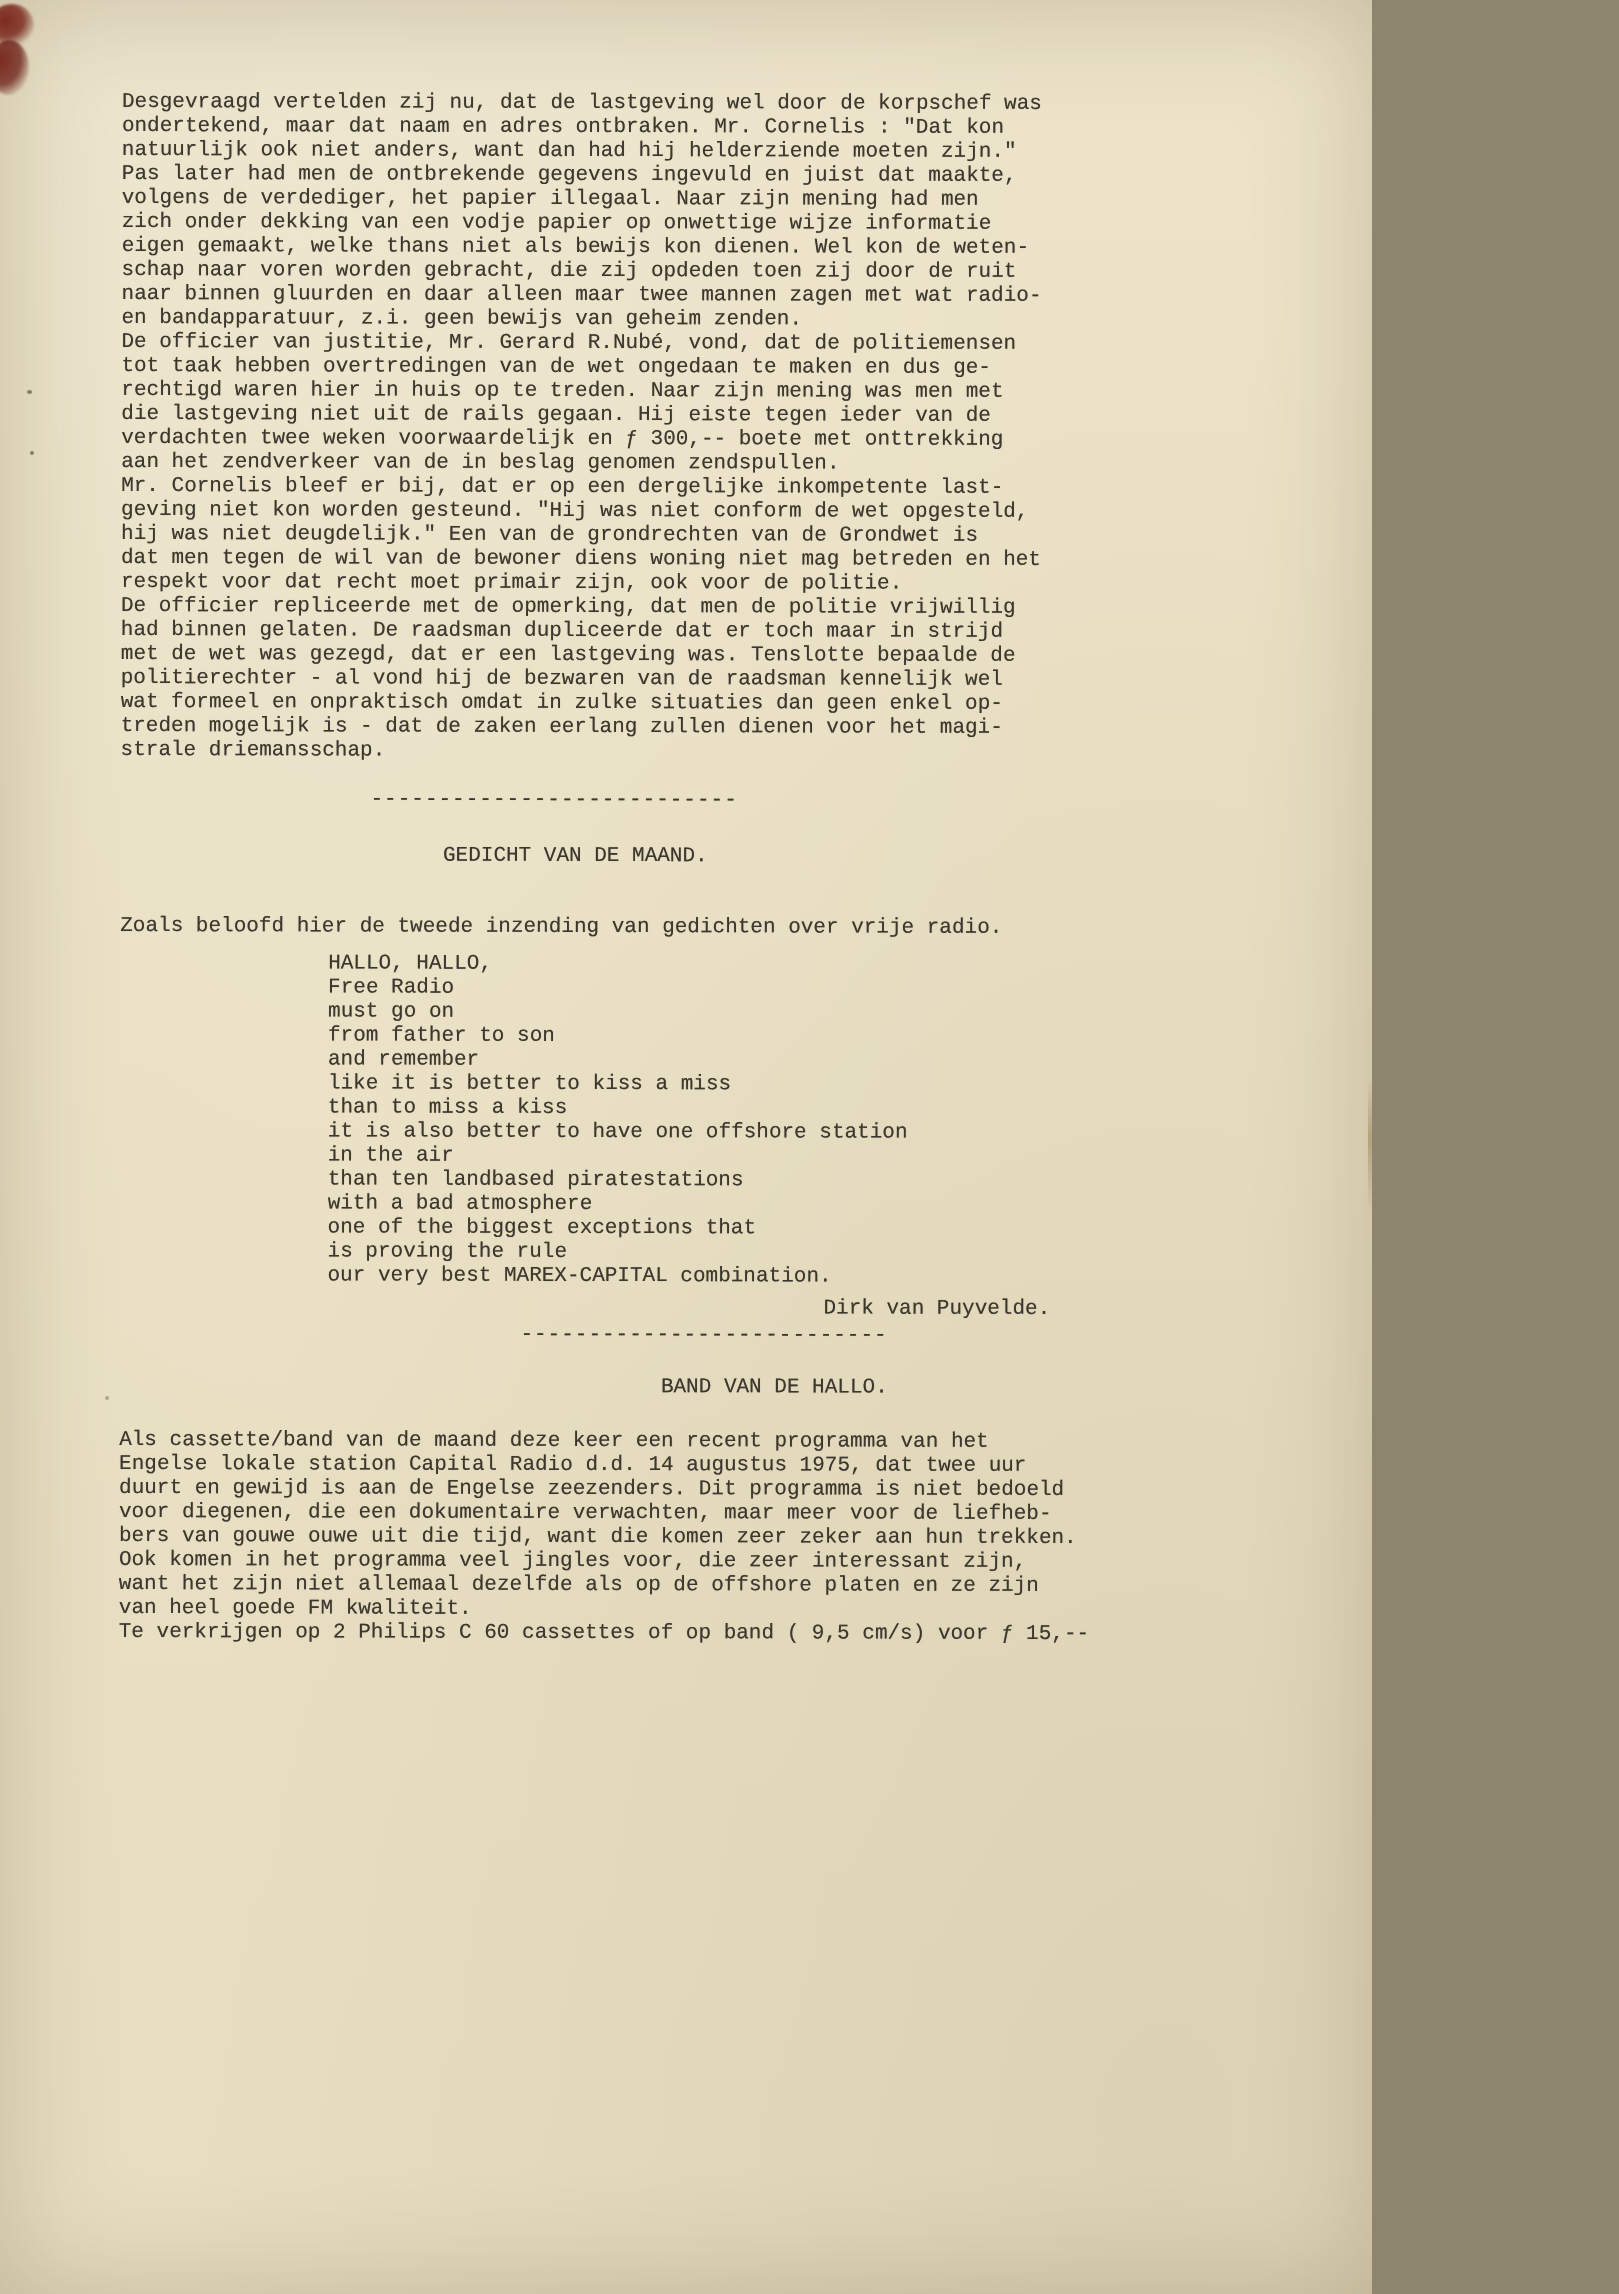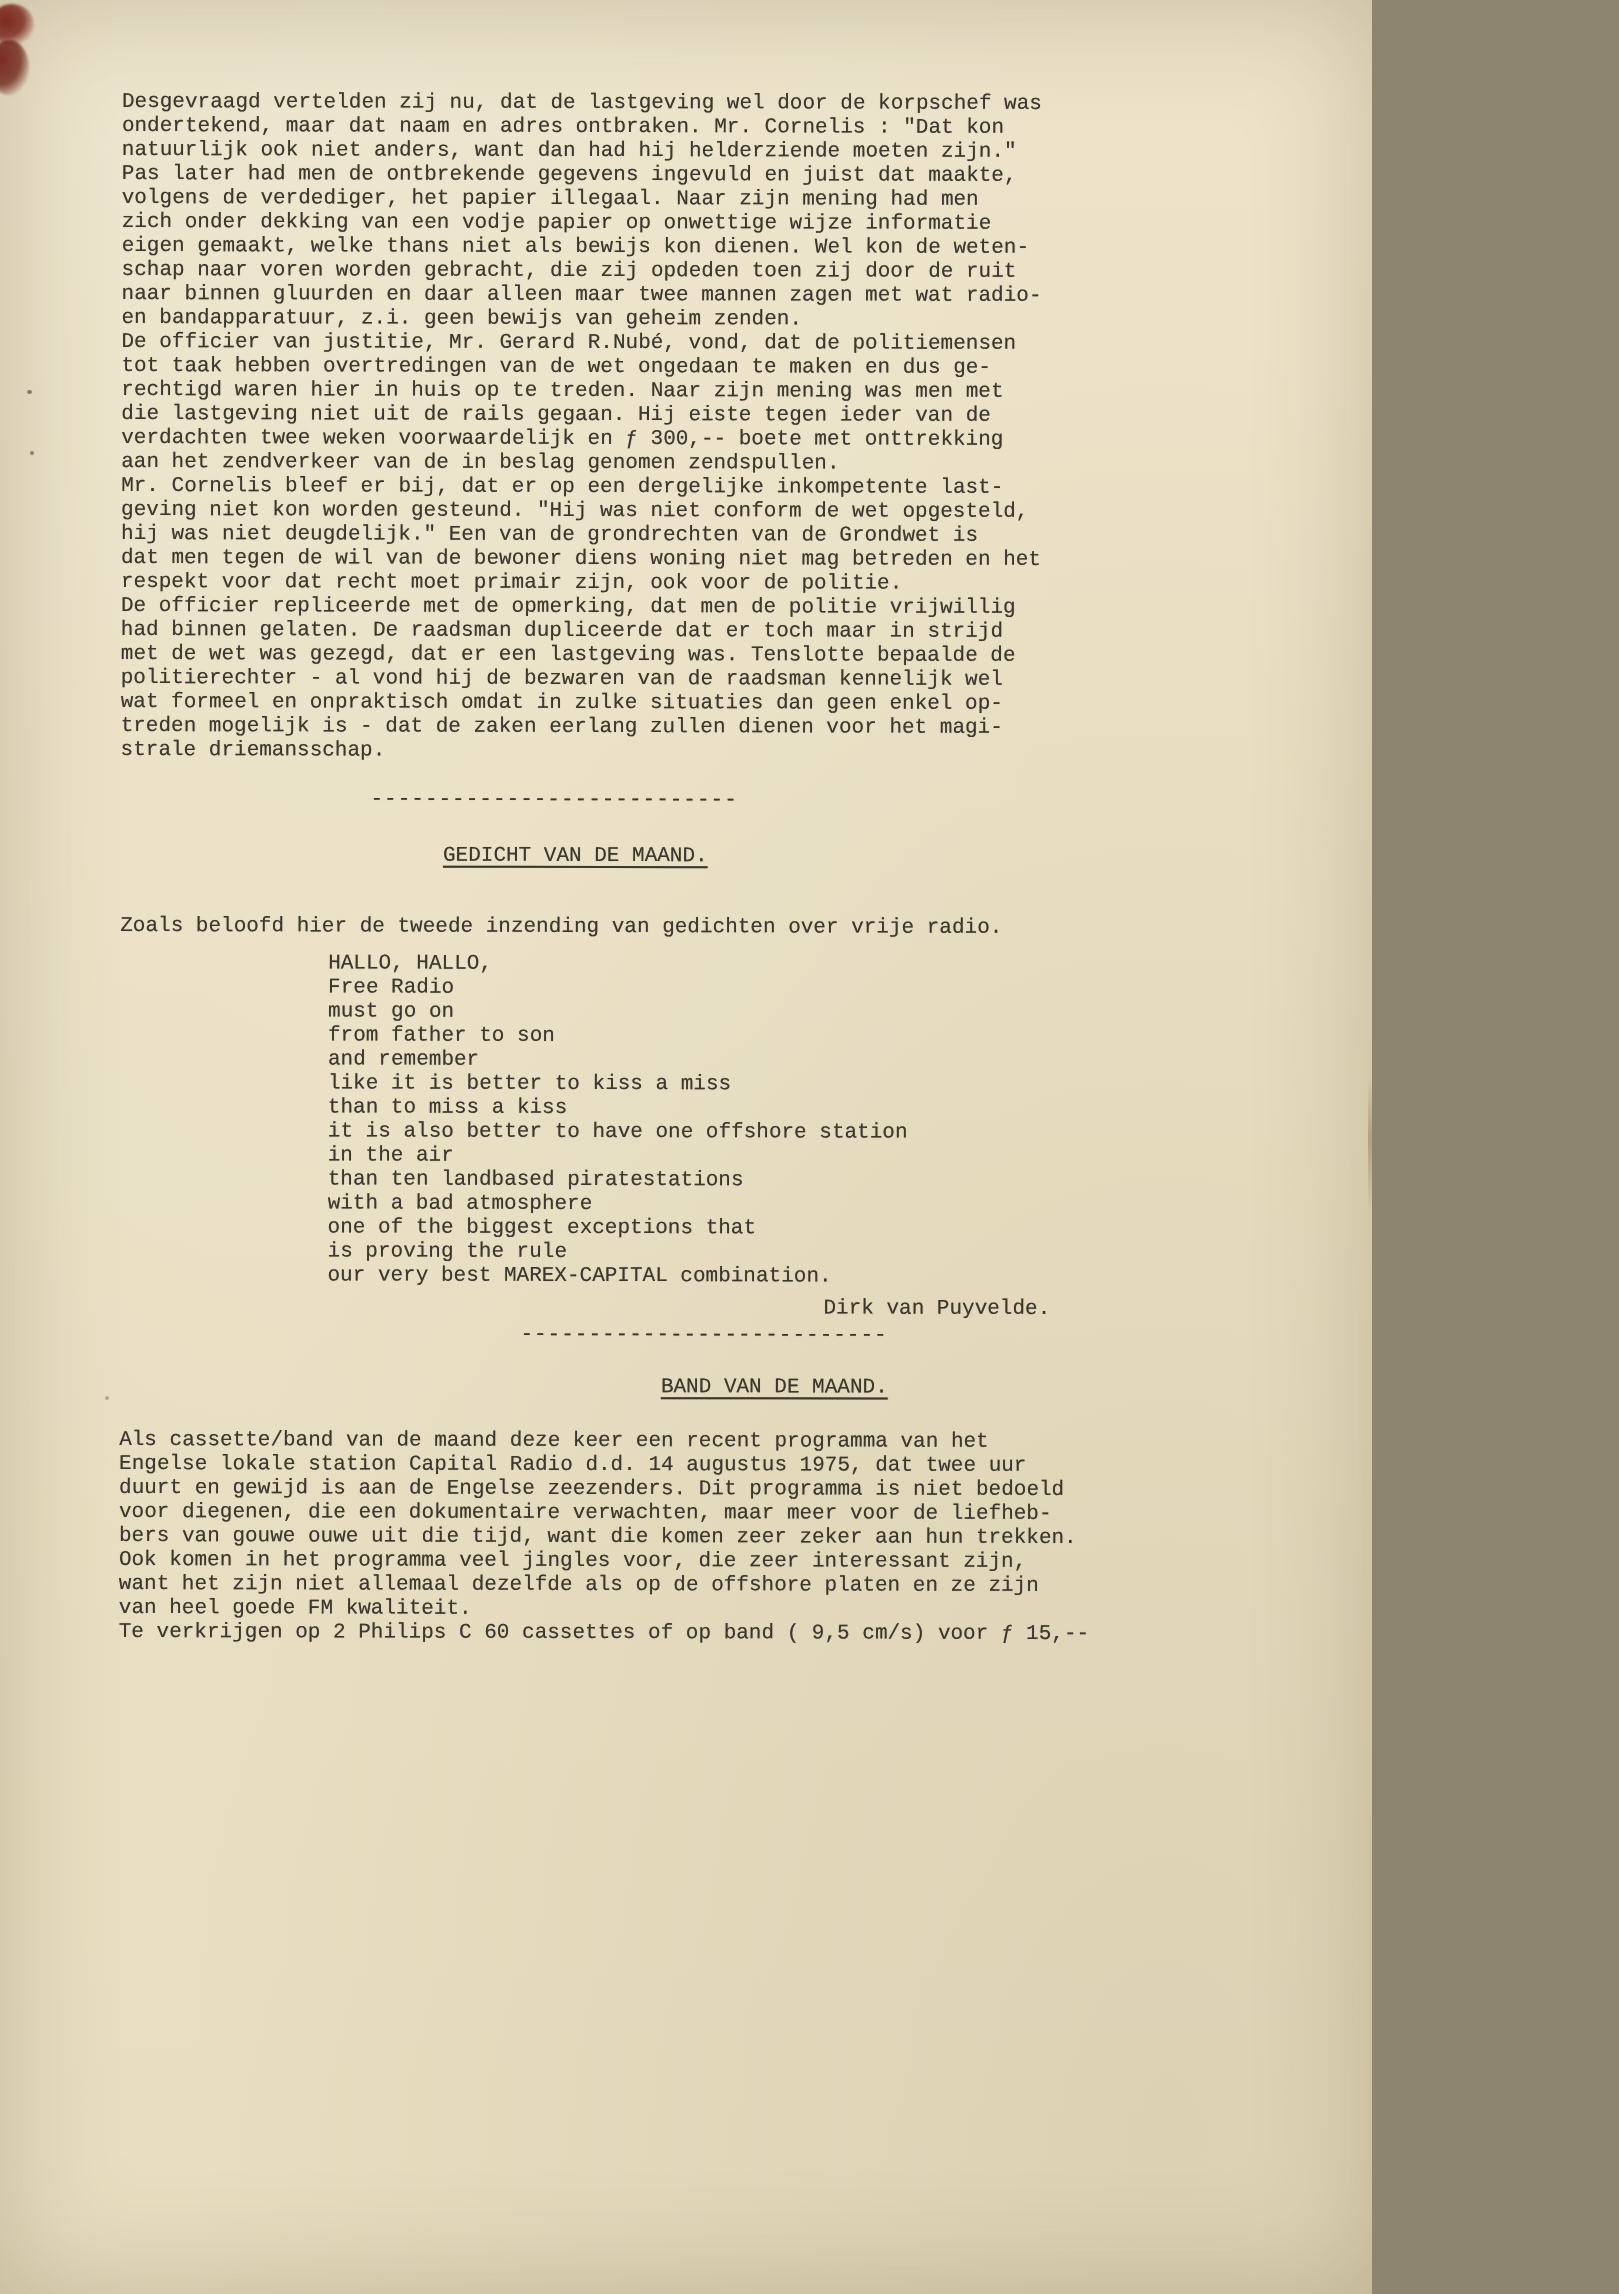--- a/index.html
+++ b/index.html
@@ -38,21 +38,20 @@
   .separator {
     white-space: pre;
     letter-spacing: 1px;
   }
   .sep-1 { margin-top: 25px; margin-left: 250px; }
   .sep-2 { margin-top: 3.8px;  margin-left: 401px; }
   .heading { white-space: pre; }
   .heading-1 { margin-top: 7.6px; margin-left: 247px; }
   .heading-2 { margin-top: 3.8px; margin-left: 466px; }
   .underlined {
-    text-decoration: underline;
     text-underline-offset: 4.8px;
     text-decoration-thickness: 1.9px;
     margin-top: 13px;
   }
   .intro   { margin-top: 23px; }
   .poem    { margin-top: 13.4px; margin-left: 208px; }
   .attribution { margin-top: 7.6px; margin-left: 704px; white-space: pre; }
   .band-paragraph { margin-top: 5.7px; }
   .closing { margin-top: 0px; }
 
@@ -149,21 +148,21 @@
 with a bad atmosphere
 one of the biggest exceptions that
 is proving the rule
 our very best MAREX-CAPITAL combination.</div>
 
     <div class="attribution">Dirk van Puyvelde.</div>
 
     <div class="separator sep-2">---------------------------</div>
 
     <div class="heading heading-2">
-      <span class="underlined">BAND VAN DE MAAND.</span>
+      <span class="underlined">BAND VAN DE HALLO.</span>
     </div>
 
     <div class="block band-paragraph">Als cassette/band van de maand deze keer een recent programma van het
 Engelse lokale station Capital Radio d.d. 14 augustus 1975, dat twee uur
 duurt en gewijd is aan de Engelse zeezenders. Dit programma is niet bedoeld
 voor diegenen, die een dokumentaire verwachten, maar meer voor de liefheb-
 bers van gouwe ouwe uit die tijd, want die komen zeer zeker aan hun trekken.
 Ook komen in het programma veel jingles voor, die zeer interessant zijn,
 want het zijn niet allemaal dezelfde als op de offshore platen en ze zijn
 van heel goede FM kwaliteit.</div>

